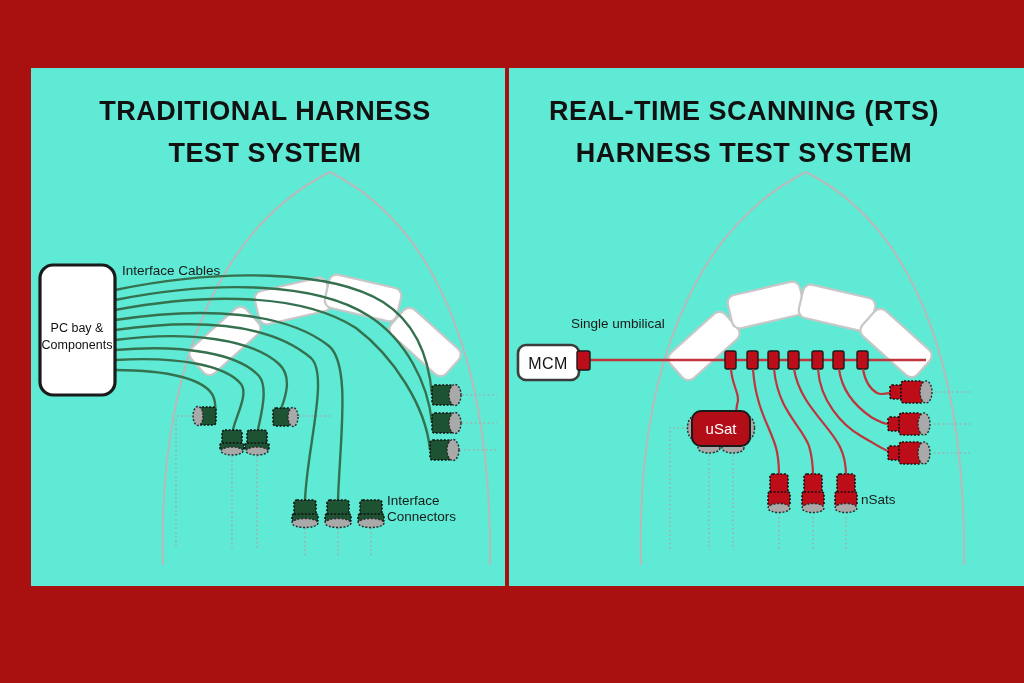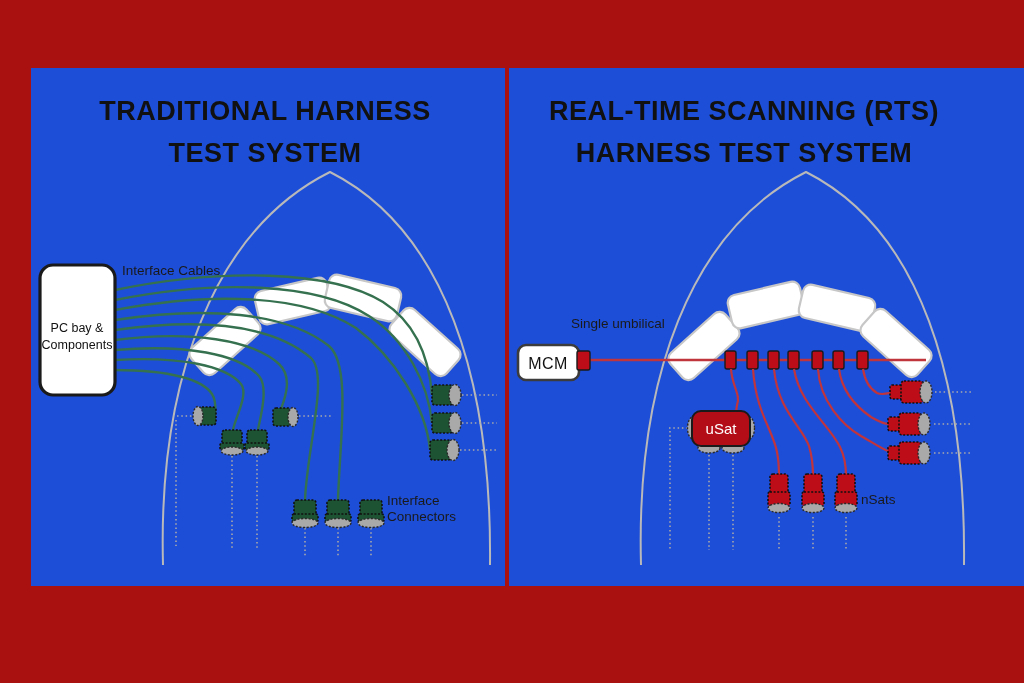--- a/index.html
+++ b/index.html
@@ -3,21 +3,21 @@
 <meta charset="utf-8">
 <style>
   html,body{margin:0;padding:0;}
   body{
     width:1024px;height:683px;position:relative;overflow:hidden;
     background:#a81110;
     font-family:"Liberation Sans", sans-serif;
   }
   .panel{
     position:absolute;top:68px;width:474px;height:518px;
-    background:#1d4ed8;
+    background:#5eead4;
   }
   #left-panel{left:31px;}
   #right-panel{left:509px;width:536px;}
   .panel svg{position:absolute;left:0;top:0;}
   .title-line{
     fill:#111111;font-weight:bold;font-size:27px;letter-spacing:0.5px;
     text-anchor:middle;
   }
   .small-label{fill:#1a1a1a;font-size:13.5px;}
   .box-label{fill:#111;font-size:12.5px;text-anchor:middle;}

